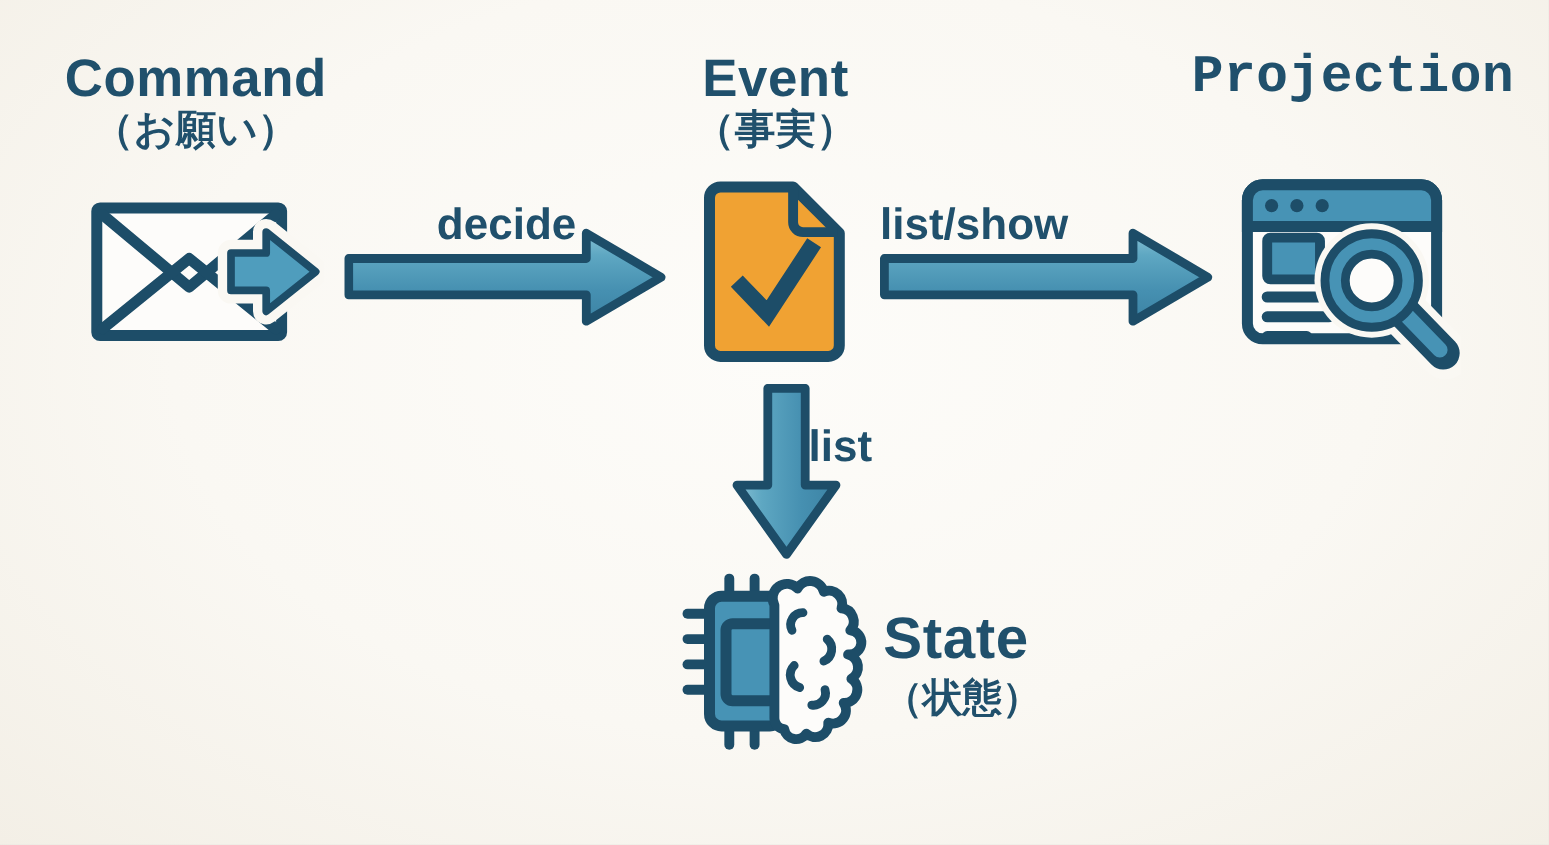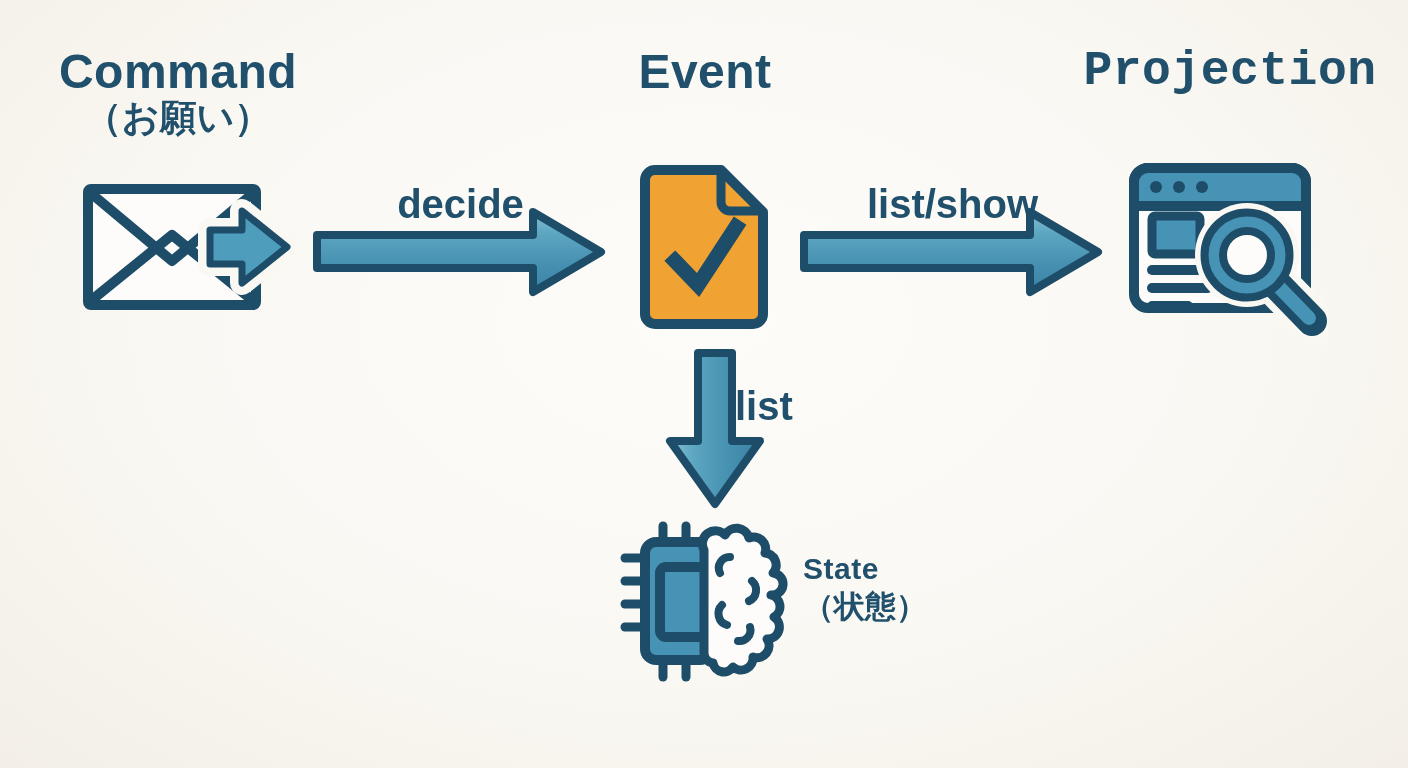--- a/index.html
+++ b/index.html
@@ -9,35 +9,36 @@
     font-family:"Liberation Sans", sans-serif;
     color:#20506c;
   }
   .node-label{position:absolute;text-align:center;font-weight:bold;line-height:1.08;}
   .node-title{font-size:48px;letter-spacing:.5px;}
   .node-sub{font-size:37px;margin-top:0;}
   .edge-label{position:absolute;font-weight:bold;font-size:40px;color:#20506c;}
   .icon{position:absolute;display:block;}
   .icon svg{display:block;width:100%;height:100%;}
   .state-block{position:absolute;text-align:left;font-weight:bold;line-height:1.06;}
-  .state-block .node-title{font-size:30px;}
-  .state-block .node-sub{font-size:31px;margin-top:6px;}
+  .state-block .node-title{font-size:53px;}
+  .state-block .node-sub{font-size:36px;margin-top:6px;}
 </style>
 </head>
 <body>
 
 <div class="stage">
 
   <div class="node-label" style="left:18px;top:46px;width:320px;">
     <div class="node-title">Command</div>
     <div class="node-sub">（お願い）</div>
   </div>
 
   <div class="node-label" style="left:545px;top:46px;width:320px;">
     <div class="node-title">Event</div>
+    <div class="node-sub">（事実）</div>
   </div>
 
   <div class="node-label" style="left:1070px;top:46px;width:320px;font-family:Liberation Mono, monospace;">
     <div class="node-title">Projection</div>
   </div>
 
   <span class="icon" style="left:82px;top:183px;width:212px;height:128px;">
     <svg viewBox="0 0 212 128">
       <rect x="6" y="6" width="168" height="116" rx="3" fill="#fdfcfa" stroke="#1d4d68" stroke-width="10"></rect>
       <path d="M11,12 L90,78 L169,12" fill="none" stroke="#1d4d68" stroke-width="10" stroke-linecap="round" stroke-linejoin="round"></path>
@@ -63,21 +64,21 @@
   </span>
 
   <span class="icon" style="left:637px;top:164px;width:132px;height:168px;">
     <svg viewBox="0 0 132 168">
       <path d="M18,6 H84 L126,48 V150 a10,10 0 0 1 -10,10 H18 a10,10 0 0 1 -10,-10 V16 a10,10 0 0 1 10,-10 z" fill="#f0a233" stroke="#1d4d68" stroke-width="10" stroke-linejoin="round"></path>
       <path d="M84,8 V38 a9,9 0 0 0 9,9 H124" fill="none" stroke="#1d4d68" stroke-width="9" stroke-linejoin="round"></path>
       <path d="M38,97 L61,121 L99,63" fill="none" stroke="#1d4d68" stroke-width="15" stroke-linecap="square" stroke-linejoin="miter"></path>
     </svg>
   </span>
 
-  <div class="edge-label" style="left:800px;top:182px;width:305px;text-align:center;">list/show</div>
+  <div class="edge-label" style="left:800px;top:182px;width:305px;">list/show</div>
   <span class="icon" style="left:800px;top:206px;width:305px;height:92px;">
     <svg viewBox="0 0 305 92">
       <defs>
         <linearGradient id="agradH2" x1="0" y1="0" x2="0" y2="1">
           <stop offset="0" stop-color="#85c0d4"></stop>
           <stop offset="0.25" stop-color="#5ea7c2"></stop>
           <stop offset="0.65" stop-color="#4690b1"></stop>
           <stop offset="1" stop-color="#3c83a4"></stop>
         </linearGradient>
       </defs>

